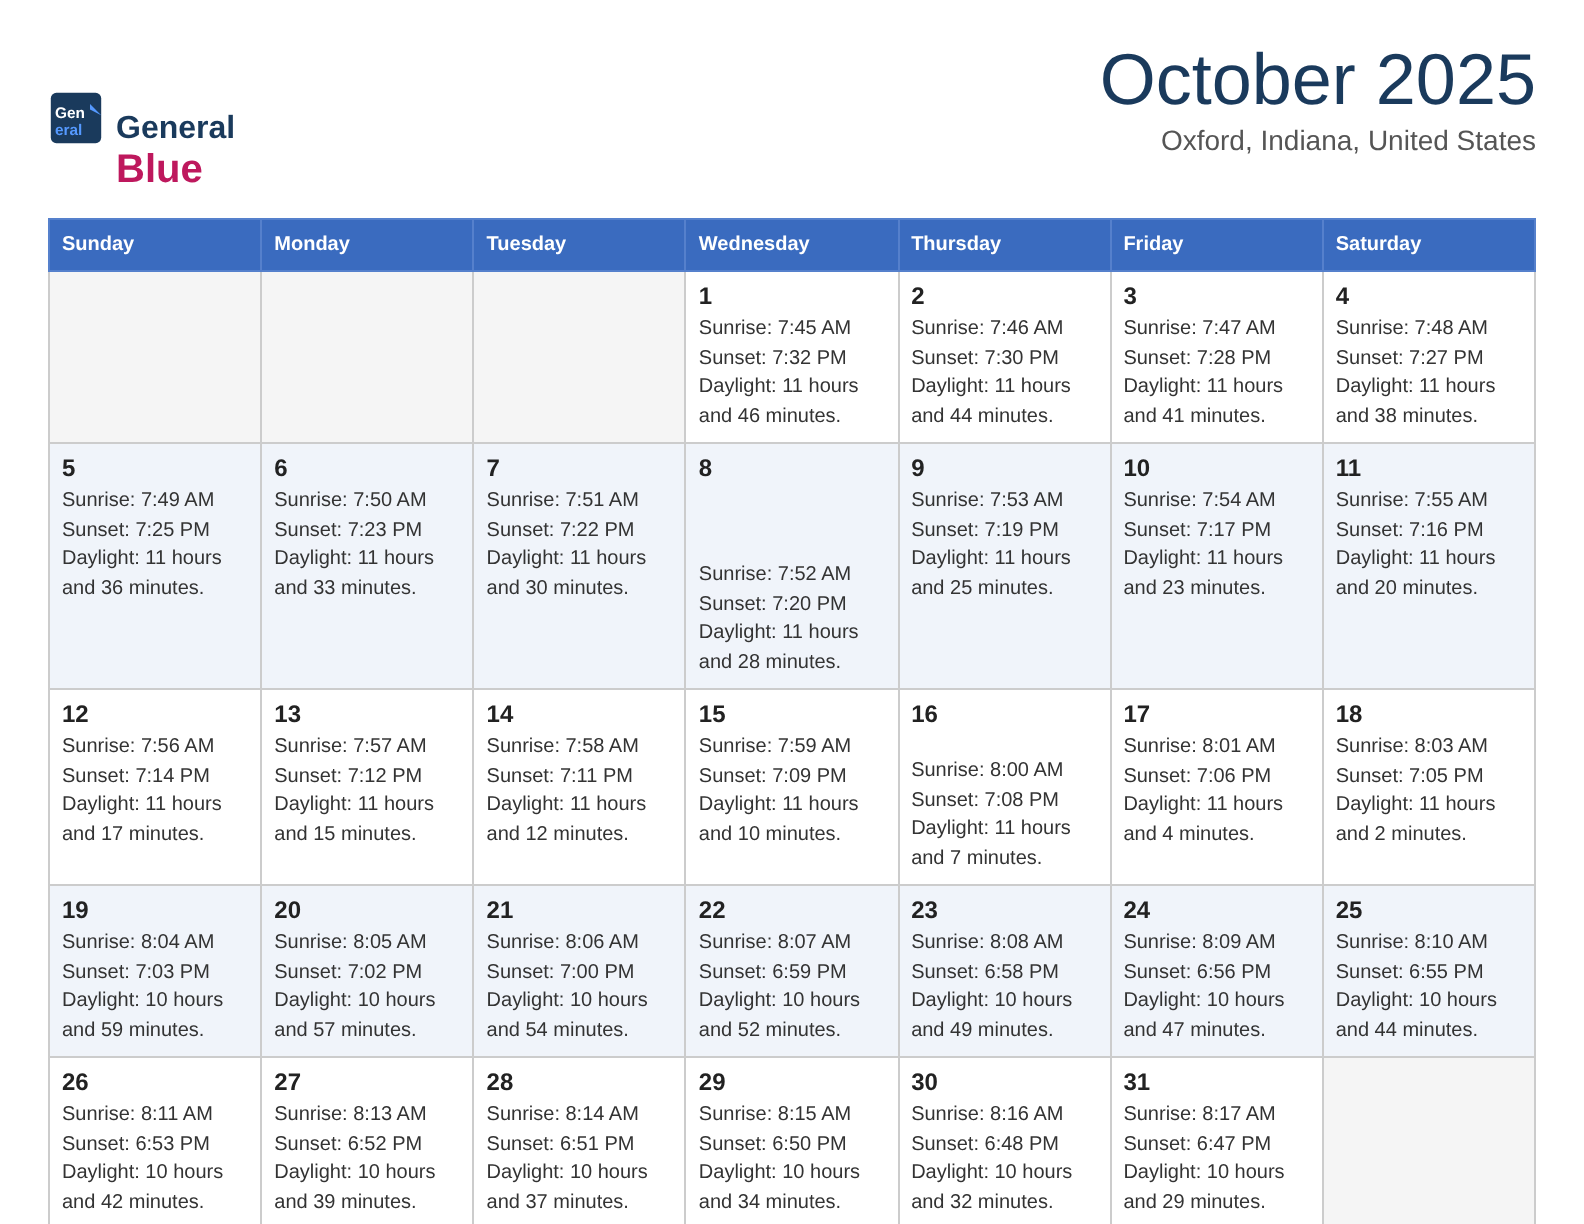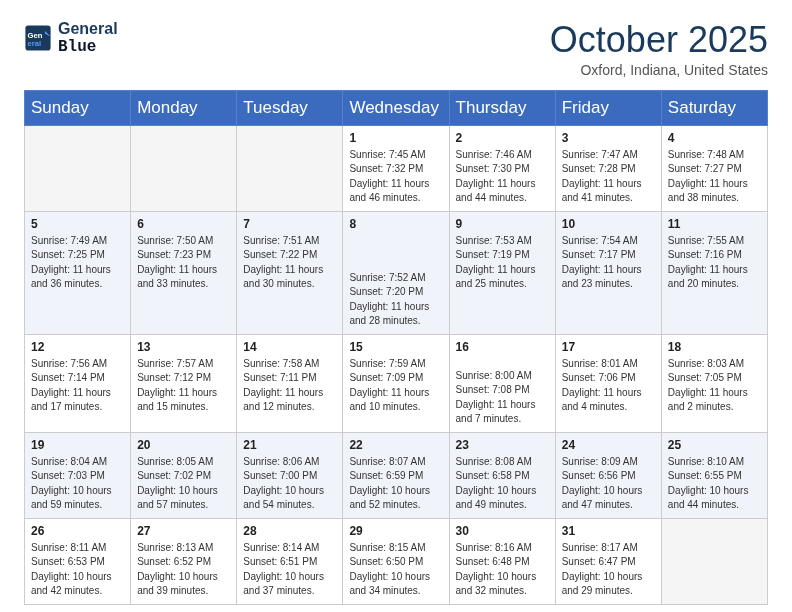--- a/index.html
+++ b/index.html
@@ -41,22 +41,22 @@
       margin-top: 2px;
     }
     .calendar {
       width: 100%;
       border-collapse: collapse;
       border: 1px solid #ccc;
     }
     .calendar th {
       background-color: #3a6bbf;
       color: white;
-      font-size: 17px;
-      font-weight: normal;
+      font-size: 10px;
+      font-weight: bold;
       padding: 7px 6px;
       text-align: left;
       border: 1px solid #5580cc;
     }
     .calendar td {
       vertical-align: top;
       border: 1px solid #ccc;
       padding: 5px 6px;
       width: calc(100% / 7);
       min-height: 80px;
@@ -87,22 +87,22 @@
 
 <div class="header-area">
   <div class="logo">
     <svg class="logo-icon" viewBox="0 0 40 40" xmlns="http://www.w3.org/2000/svg">
       <rect x="2" y="2" width="36" height="36" rx="4" fill="#1a3a5c"></rect>
       <text x="5" y="20" font-family="Arial" font-size="11" font-weight="bold" fill="white">Gen</text>
       <text x="5" y="32" font-family="Arial" font-size="11" font-weight="bold" fill="#5599ff">eral</text>
       <polygon points="30,10 38,18 30,14" fill="#5599ff"></polygon>
     </svg>
     <div>
-      <div style="font-size:16px;font-weight:bold;color:#1a3a5c;line-height:1.15;">General</div>
-      <div style="font-size:16px;font-weight:bold;color:#0f172a;line-height:1.15;font-family:Liberation Mono, monospace;">Blue</div>
+      <div style="font-size:16px;font-weight:bold;color:#1a3a5c;line-height:1.15;margin-top:36px;">General</div>
+      <div style="font-size:20px;font-weight:bold;color:#be185d;line-height:1.15;">Blue</div>
     </div>
   </div>
   <div class="title-area">
     <div class="month-title">October 2025</div>
     <div class="location">Oxford, Indiana, United States</div>
   </div>
 </div>
 
 <table class="calendar">
   <thead>

